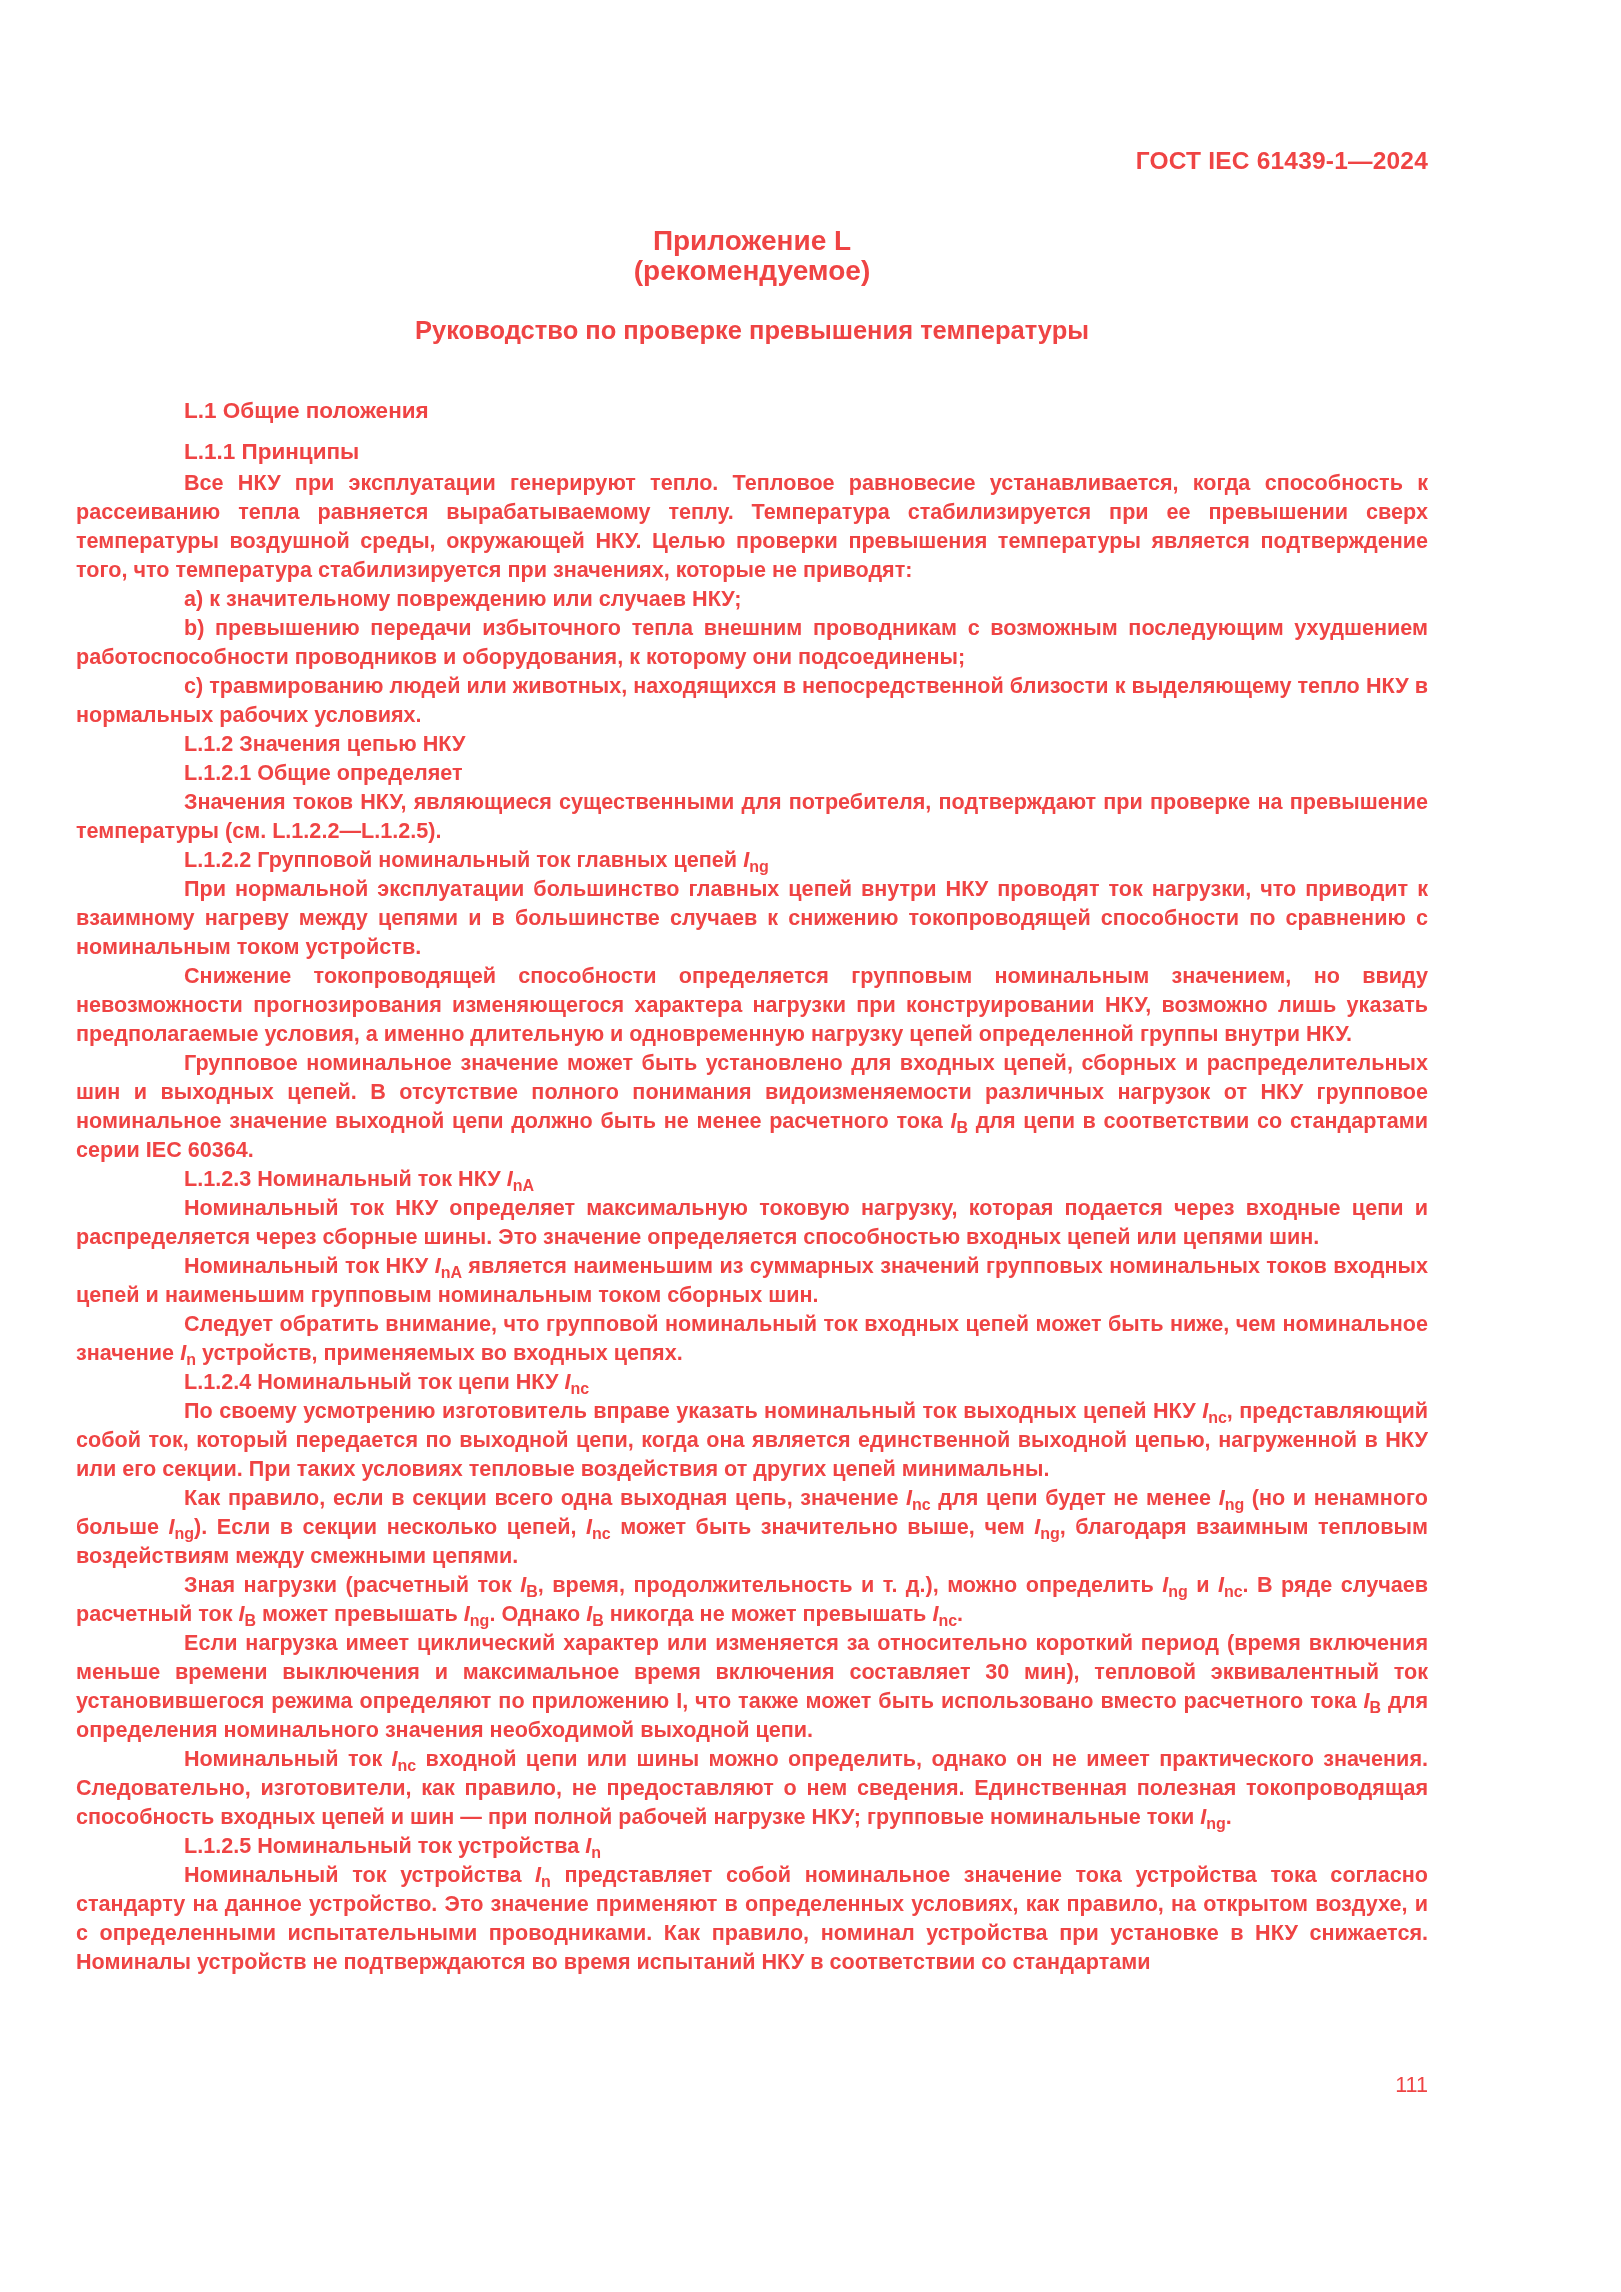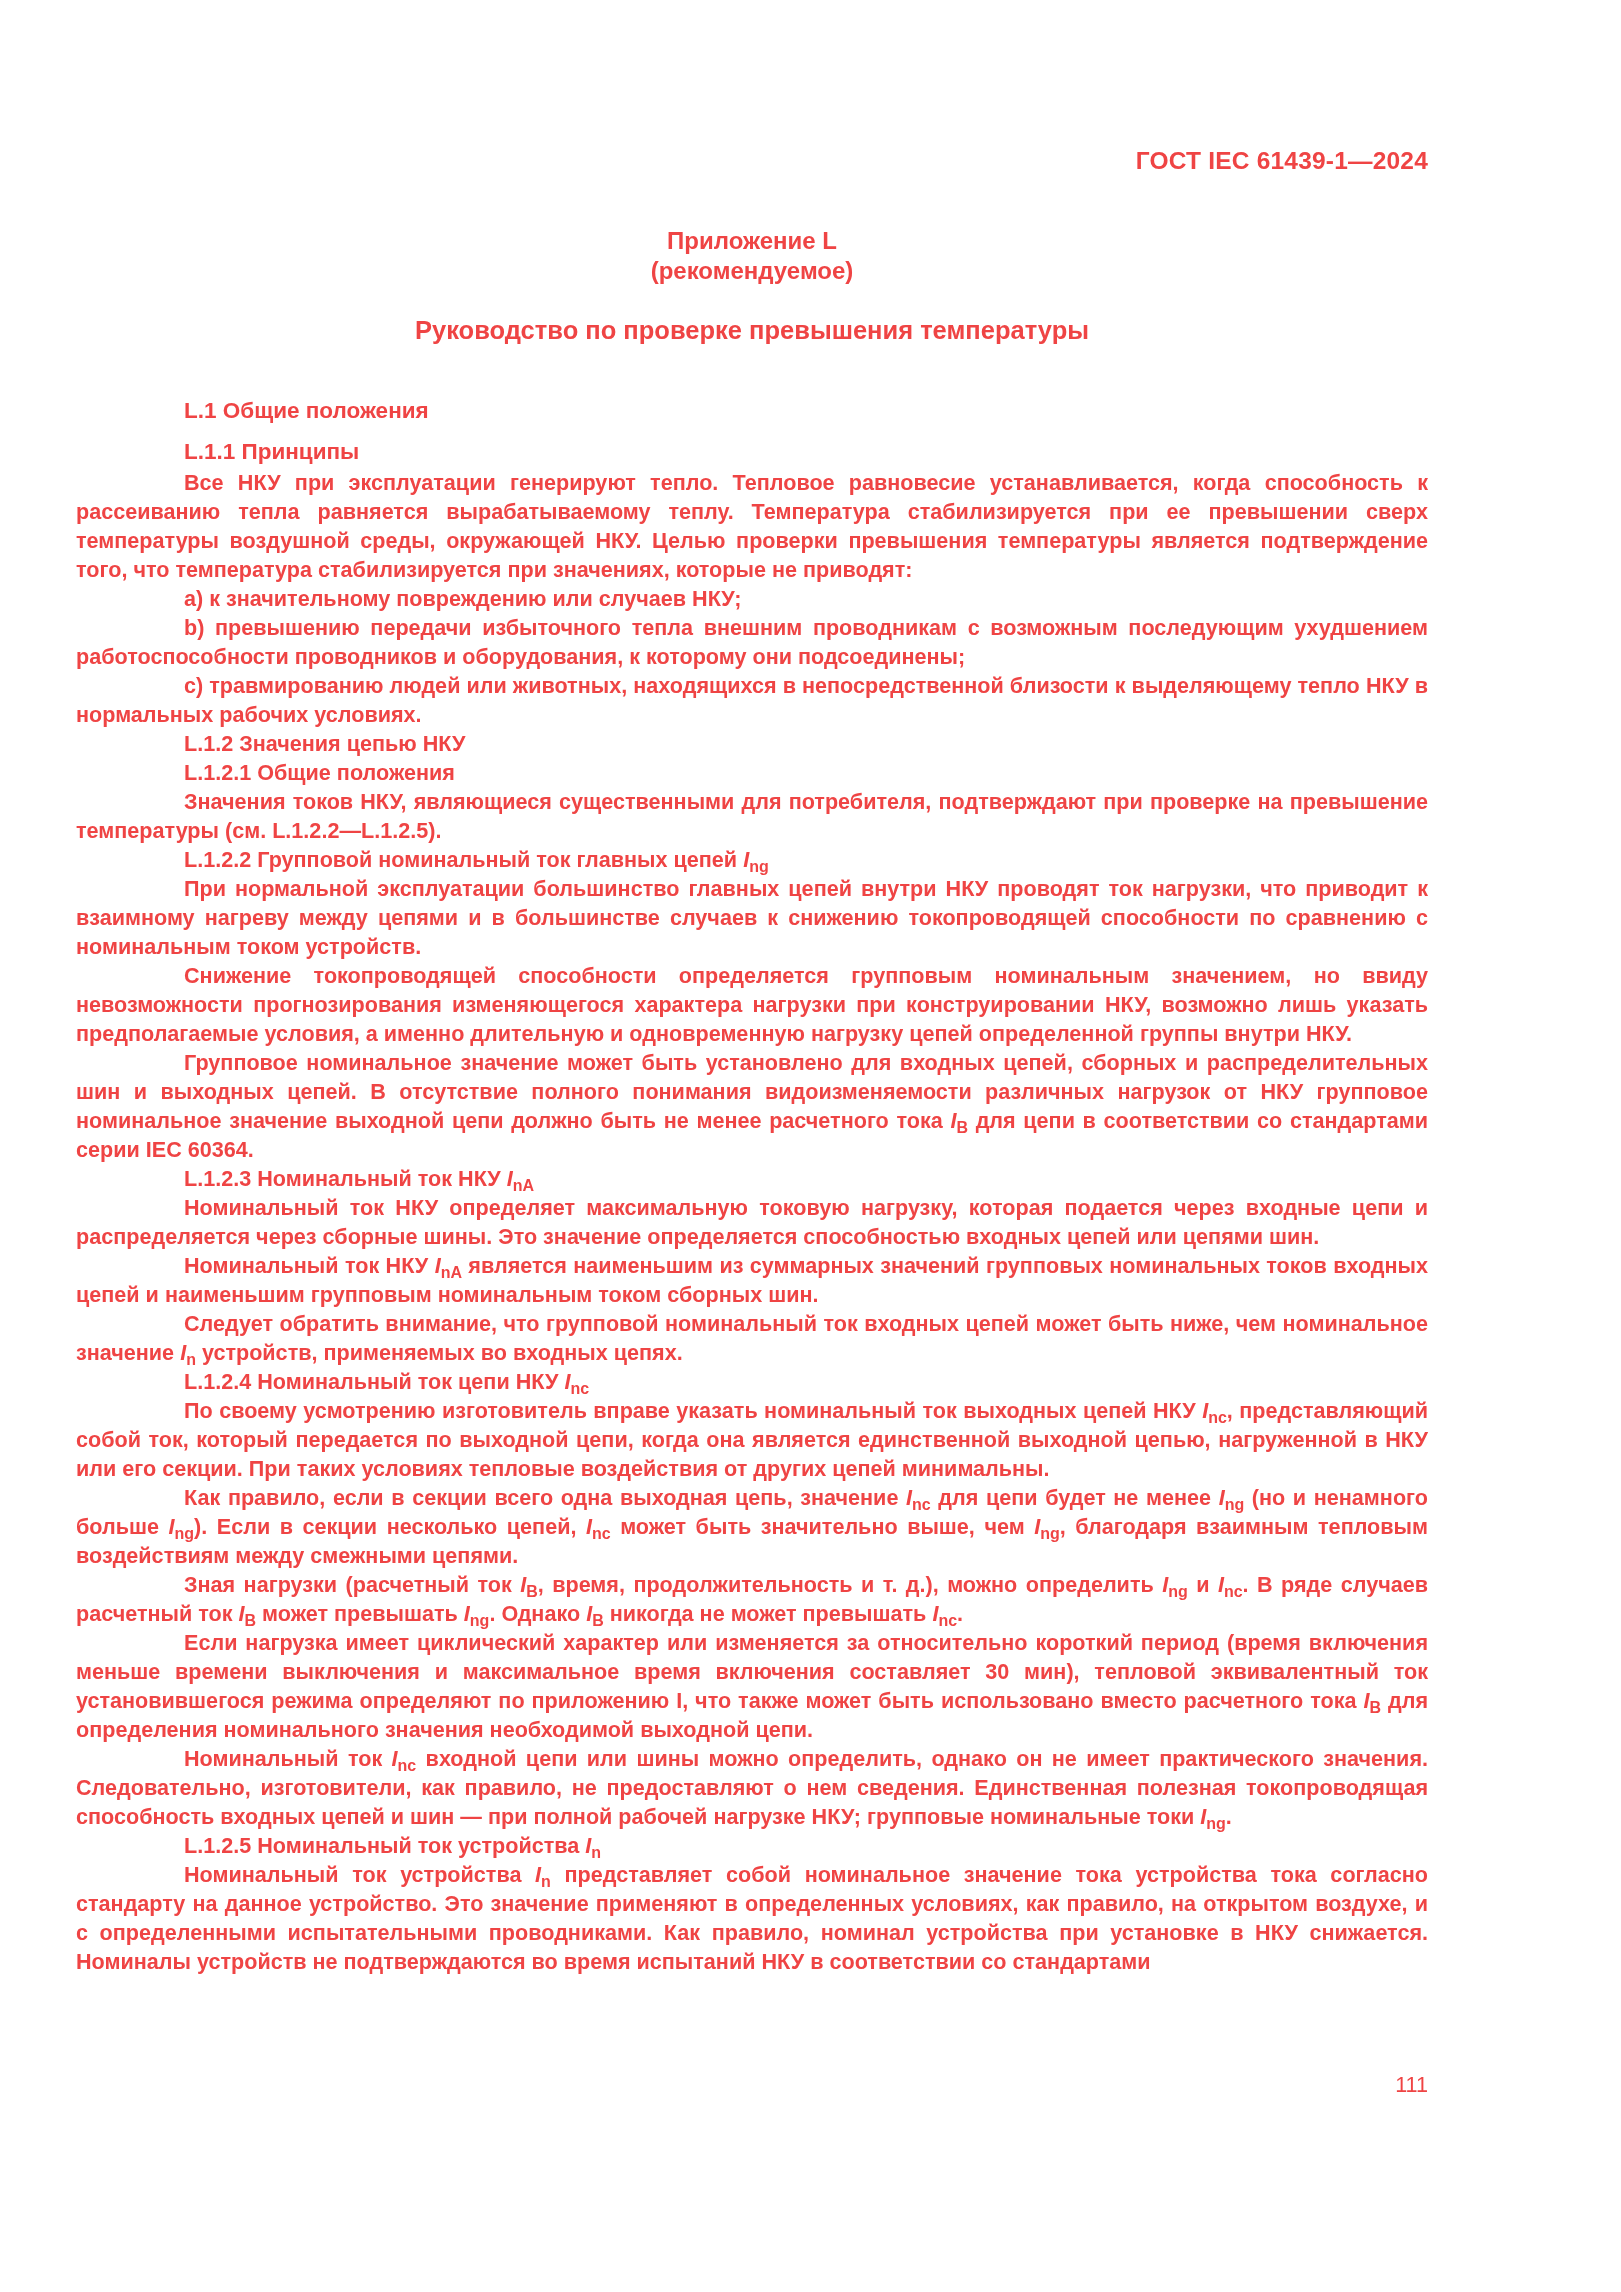--- a/index.html
+++ b/index.html
@@ -12,21 +12,21 @@
     overflow:hidden;
   }
   .doc-header {
     position:absolute; top:147px; left:76px; width:1352px;
     text-align:right;
     font-size:24.5px; font-weight:bold;
     letter-spacing:0.2px;
   }
   .annex {
     position:absolute; top:226px; left:76px; width:1352px;
-    text-align:center; font-weight:bold; font-size:24px; line-height:30px;
+    text-align:center; font-weight:bold; font-size:28px; line-height:30px;
   }
   .doc-title {
     position:absolute; top:315px; left:76px; width:1352px;
     text-align:center; font-weight:bold; font-size:25.5px; line-height:31px;
   }
   .doc-body {
     position:absolute; top:396px; left:76px; width:1352px;
     font-size:21.6px; line-height:29px;
     text-align:justify;
   }
@@ -62,21 +62,21 @@
   <div class="doc-title">Руководство по проверке превышения температуры</div>
 
   <div class="doc-body">
       <p class="h1">L.1 Общие положения</p>
       <p class="h2">L.1.1 Принципы</p>
       <p class="">Все НКУ при эксплуатации генерируют тепло. Тепловое равновесие устанавливается, когда способность к рассеиванию тепла равняется вырабатываемому теплу. Температура стабилизируется при ее превышении сверх температуры воздушной среды, окружающей НКУ. Целью проверки превышения температуры является подтверждение того, что температура стабилизируется при значениях, которые не приводят:</p>
       <p class="">a) к значительному повреждению или случаев НКУ;</p>
       <p class="">b) превышению передачи избыточного тепла внешним проводникам с возможным последующим ухудшением работоспособности проводников и оборудования, к которому они подсоединены;</p>
       <p class="">c) травмированию людей или животных, находящихся в непосредственной близости к выделяющему тепло НКУ в нормальных рабочих условиях.</p>
       <p class="bold">L.1.2 Значения цепью НКУ</p>
-      <p class="">L.1.2.1 Общие положения</p>
+      <p class="">L.1.2.1 Общие определяет</p>
       <p class="">Значения токов НКУ, являющиеся существенными для потребителя, подтверждают при проверке на превышение температуры (см. L.1.2.2—L.1.2.5).</p>
       <p class="">L.1.2.2 Групповой номинальный ток главных цепей <span class="iv"><i>I</i><sub>ng</sub></span></p>
       <p class="">При нормальной эксплуатации большинство главных цепей внутри НКУ проводят ток нагрузки, что приводит к взаимному нагреву между цепями и в большинстве случаев к снижению токопроводящей способности по сравнению с номинальным током устройств.</p>
       <p class="">Снижение токопроводящей способности определяется групповым номинальным значением, но ввиду невозможности прогнозирования изменяющегося характера нагрузки при конструировании НКУ, возможно лишь указать предполагаемые условия, а именно длительную и одновременную нагрузку цепей определенной группы внутри НКУ.</p>
       <p class="">Групповое номинальное значение может быть установлено для входных цепей, сборных и распределительных шин и выходных цепей. В отсутствие полного понимания видоизменяемости различных нагрузок от НКУ групповое номинальное значение выходной цепи должно быть не менее расчетного тока <span class="iv"><i>I</i><sub>B</sub></span> для цепи в соответствии со стандартами серии IEC 60364.</p>
       <p class="">L.1.2.3 Номинальный ток НКУ <span class="iv"><i>I</i><sub>nA</sub></span></p>
       <p class="">Номинальный ток НКУ определяет максимальную токовую нагрузку, которая подается через входные цепи и распределяется через сборные шины. Это значение определяется способностью входных цепей или цепями шин.</p>
       <p class="">Номинальный ток НКУ <span class="iv"><i>I</i><sub>nA</sub></span> является наименьшим из суммарных значений групповых номинальных токов входных цепей и наименьшим групповым номинальным током сборных шин.</p>
       <p class="">Следует обратить внимание, что групповой номинальный ток входных цепей может быть ниже, чем номинальное значение <span class="iv"><i>I</i><sub>n</sub></span> устройств, применяемых во входных цепях.</p>
       <p class="">L.1.2.4 Номинальный ток цепи НКУ <span class="iv"><i>I</i><sub>nc</sub></span></p>

